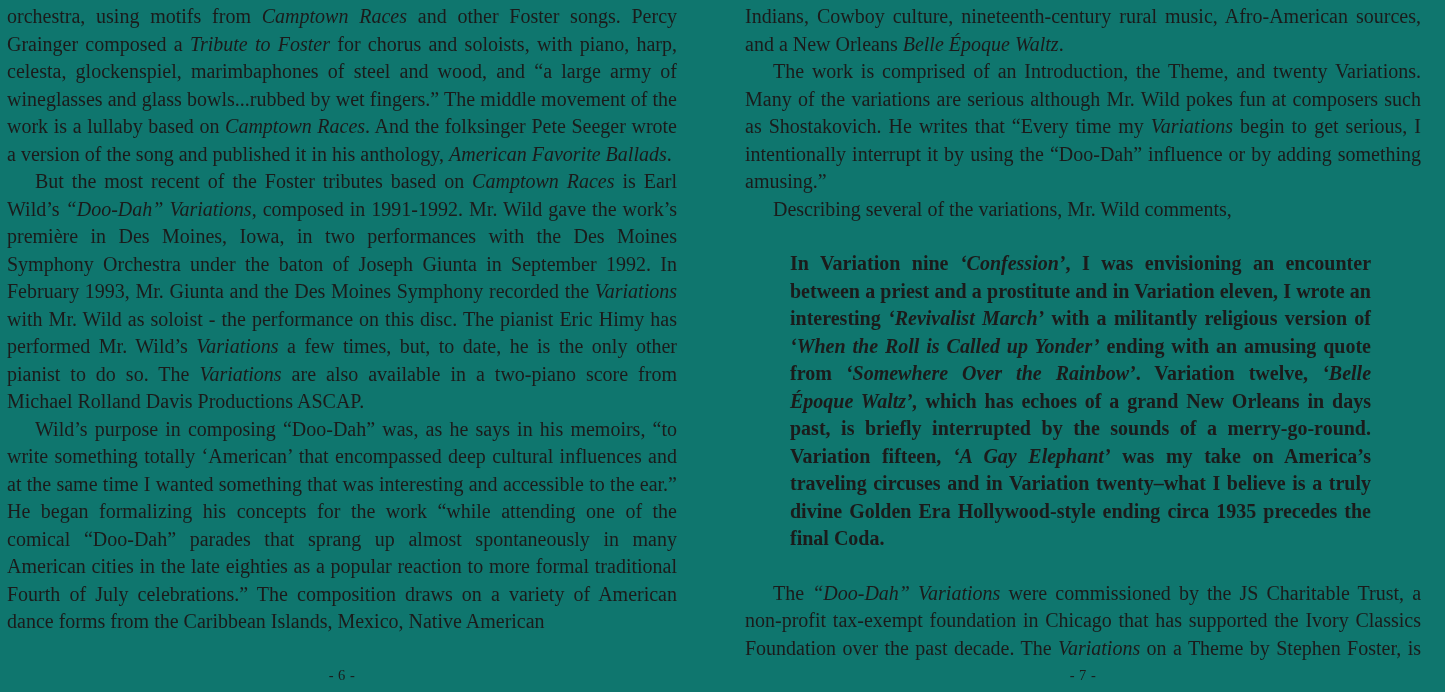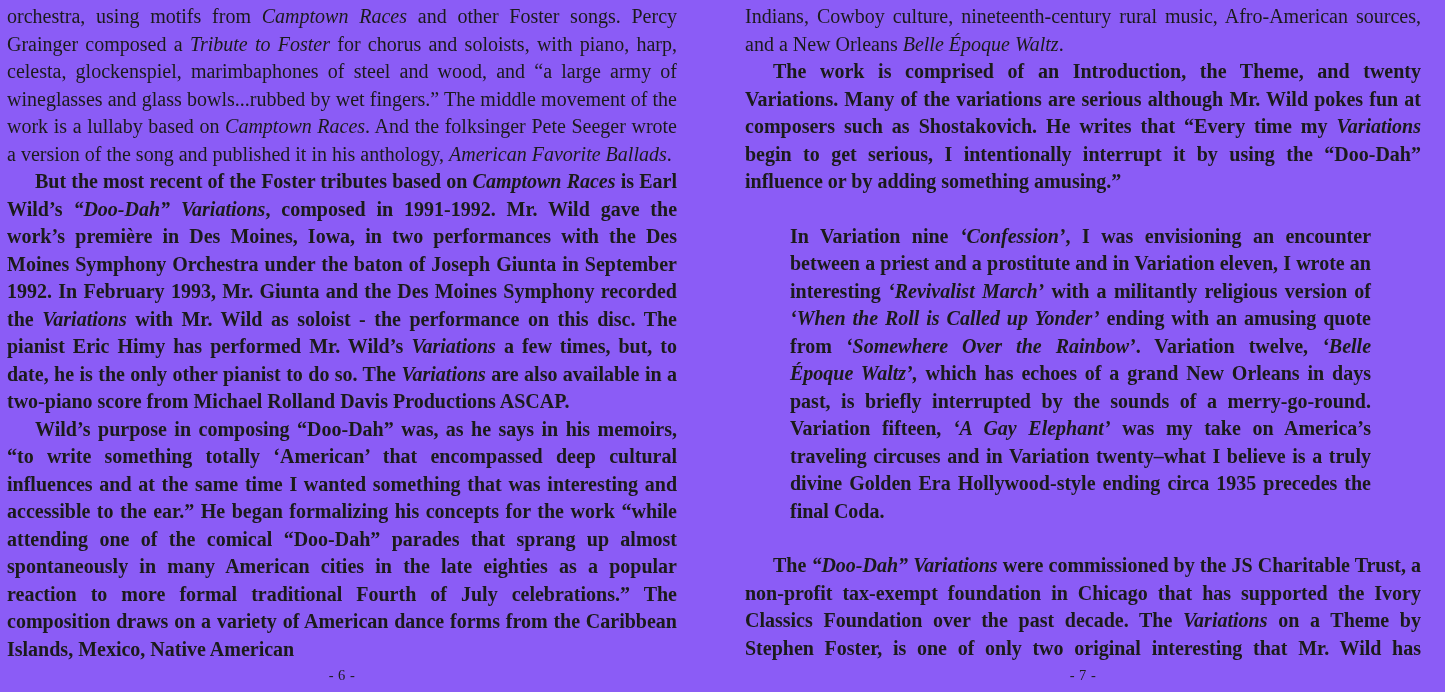--- a/index.html
+++ b/index.html
@@ -13,42 +13,42 @@
     overflow: hidden;
     font-family: "Liberation Serif", "DejaVu Serif", serif;
     color: #1b1b1b;
   }
   .spread {
     box-sizing: border-box;
     width: 1445px;
     height: 692px;
     display: flex;
     padding: 3px 24px 0 7px;
-    background: #8b5cf6;
+    background: #0f766e;
   }
   .page {
     box-sizing: border-box;
     display: flex;
     flex-direction: column;
     height: 689px;
   }
   .page-left  { width: 670px; margin-right: 68px; }
   .page-right { width: 676px; }
   .page-text {
     flex: 1 1 auto;
     overflow: hidden;
     font-size: 20px;
     line-height: 27.5px;
     text-align: justify;
   }
   .page-text p {
     margin: 0;
     padding: 0;
   }
-  .page-text p.indent { text-indent: 28px; font-weight: bold; }
+  .page-text p.indent { text-indent: 28px; }
   .page-text blockquote {
     margin: 27px 50px 27px 45px;
     padding: 0;
     text-align: justify;
     font-weight: bold;
   }
   .page-text em { font-style: italic; }
   .page-number {
     flex: 0 0 auto;
     text-align: center;
@@ -69,18 +69,19 @@
         <p class="indent"><span>But the most recent of the Foster tributes based on </span><em>Camptown Races</em><span> is Earl Wild’s </span><em>“Doo-Dah” Variations</em><span>, composed in 1991-1992. Mr. Wild gave the work’s première in Des Moines, Iowa, in two performances with the Des Moines Symphony Orchestra under the baton of Joseph Giunta in September 1992. In February 1993, Mr. Giunta and the Des Moines Symphony recorded the </span><em>Variations</em><span> with Mr. Wild as soloist - the performance on this disc. The pianist Eric Himy has performed Mr. Wild’s </span><em>Variations</em><span> a few times, but, to date, he is the only other pianist to do so. The </span><em>Variations</em><span> are also available in a two-piano score from Michael Rolland Davis Productions ASCAP.</span></p>
         <p class="indent"><span>Wild’s purpose in composing “Doo-Dah” was, as he says in his memoirs, “to write something totally ‘American’ that encompassed deep cultural influences and at the same time I wanted something that was interesting and accessible to the ear.” He began formalizing his concepts for the work “while attending one of the comical “Doo-Dah” parades that sprang up almost spontaneously in many American cities in the late eighties as a popular reaction to more formal traditional Fourth of July celebrations.” The composition draws on a variety of American dance forms from the Caribbean Islands, Mexico, Native American</span></p>
       </div>
     <div class="page-number">- 6 -</div>
   </section>
 
   <section class="page page-right">
     <div class="page-text">
         <p><span>Indians, Cowboy culture, nineteenth-century rural music, Afro-American sources, and a New Orleans </span><em>Belle Époque Waltz</em><span>.</span></p>
         <p class="indent"><span>The work is comprised of an Introduction, the Theme, and twenty Variations. Many of the variations are serious although Mr. Wild pokes fun at composers such as Shostakovich. He writes that “Every time my </span><em>Variations</em><span> begin to get serious, I intentionally interrupt it by using the “Doo-Dah” influence or by adding something amusing.”</span></p>
+        <p class="indent"><span>Describing several of the variations, Mr. Wild comments,</span></p>
         <blockquote><span>In Variation nine </span><em>‘Confession’</em><span>, I was envisioning an encounter between a priest and a prostitute and in Variation eleven, I wrote an interesting </span><em>‘Revivalist March’</em><span> with a militantly religious version of </span><em>‘When the Roll is Called up Yonder’</em><span> ending with an amusing quote from </span><em>‘Somewhere Over the Rainbow’</em><span>. Variation twelve, </span><em>‘Belle Époque Waltz’,</em><span> which has echoes of a grand New Orleans in days past, is briefly interrupted by the sounds of a merry-go-round. Variation fifteen, </span><em>‘A Gay Elephant’</em><span> was my take on America’s traveling circuses and in Variation twenty–what I believe is a truly divine Golden Era Hollywood-style ending circa 1935 precedes the final Coda.</span></blockquote>
         <p class="indent"><span>The </span><em>“Doo-Dah” Variations</em><span> were commissioned by the JS Charitable Trust, a non-profit tax-exempt foundation in Chicago that has supported the Ivory Classics Foundation over the past decade. The </span><em>Variations</em><span> on a Theme by Stephen Foster, is one of only two original interesting that Mr. Wild has published to date.</span></p>
       </div>
     <div class="page-number">- 7 -</div>
   </section>
 </div>
 
 </body></html>

